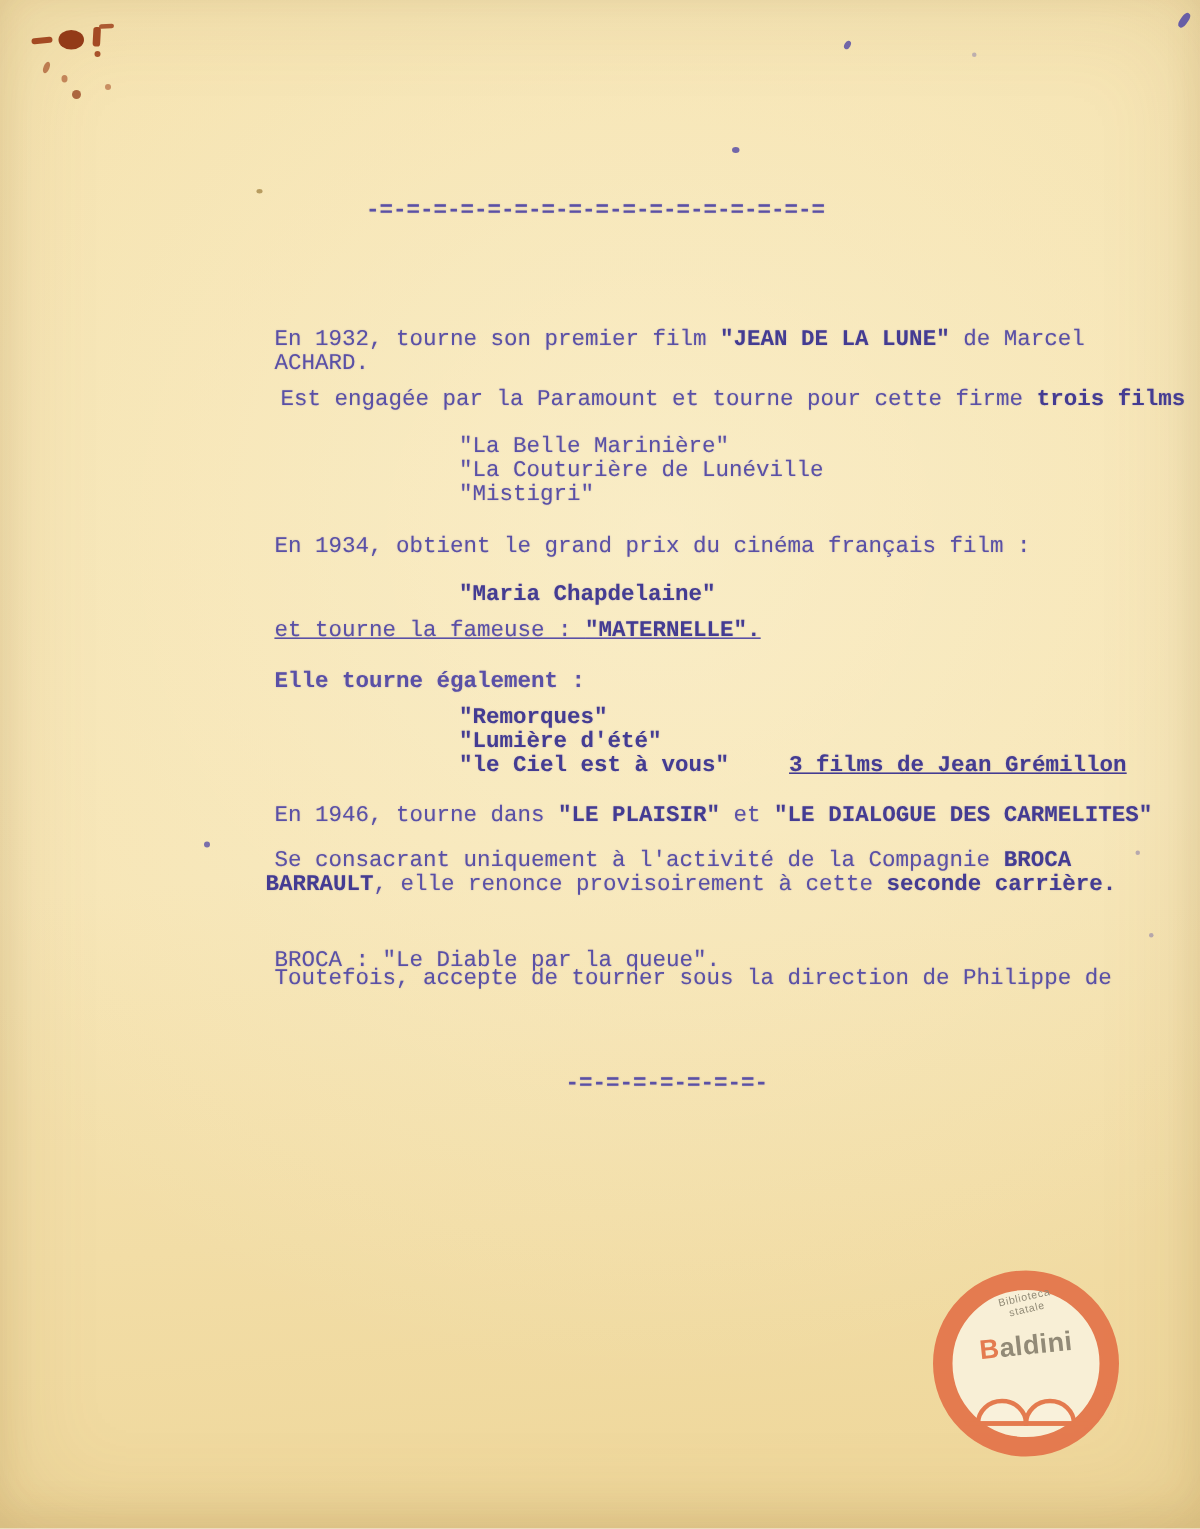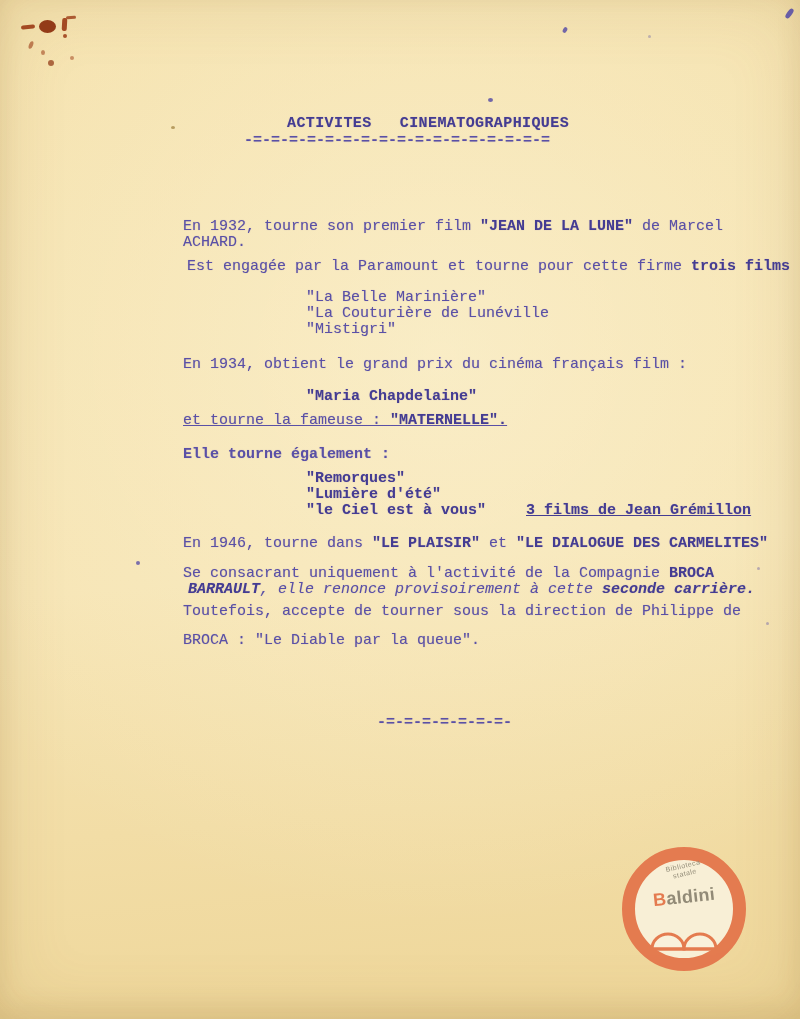--- a/index.html
+++ b/index.html
@@ -70,40 +70,39 @@
     <div class="mark" style="left: 648px; top: 35px; width: 3px; height: 3px; background: var(--ink); border-radius: 50%; opacity: 0.35; transform: rotate(0deg);"></div>
     <div class="mark" style="left: 787px; top: 8px; width: 5px; height: 11px; background: var(--ink); border-radius: 40%; opacity: 0.9; transform: rotate(35deg);"></div>
     <div class="mark" style="left: 488px; top: 98px; width: 5px; height: 4px; background: var(--ink); border-radius: 50%; opacity: 0.85; transform: rotate(0deg);"></div>
     <div class="mark" style="left: 136px; top: 561px; width: 4px; height: 4px; background: var(--ink); border-radius: 50%; opacity: 0.8; transform: rotate(0deg);"></div>
     <div class="mark" style="left: 171px; top: 126px; width: 4px; height: 3px; background: var(--mark-brown); border-radius: 50%; opacity: 0.8; transform: rotate(0deg);"></div>
     <div class="mark" style="left: 757px; top: 567px; width: 3px; height: 3px; background: var(--ink); border-radius: 50%; opacity: 0.4; transform: rotate(0deg);"></div>
     <div class="mark" style="left: 766px; top: 622px; width: 3px; height: 3px; background: var(--ink); border-radius: 50%; opacity: 0.4; transform: rotate(0deg);"></div>
   </div>
 
 <div class="textlayer">
-  <div class="title">ACTIVITES   CINEMATOGRAPHIQUES</div>
   <div class="underline">-=-=-=-=-=-=-=-=-=-=-=-=-=-=-=-=-=</div>
   <div id="doc-lines">
       <div class="tline" style="left: 183px; top: 219px;"><span>En 1932, tourne son premier film </span><span class="b">"JEAN DE LA LUNE"</span><span> de Marcel</span></div>
       <div class="tline" style="left: 183px; top: 235px;"><span>ACHARD.</span></div>
       <div class="tline" style="left: 187px; top: 259px;"><span>Est engagée par la Paramount et tourne pour cette firme </span><span class="b">trois films</span></div>
       <div class="tline" style="left: 306px; top: 290px;"><span>"La Belle Marinière"</span></div>
       <div class="tline" style="left: 306px; top: 306px;"><span>"La Couturière de Lunéville</span></div>
       <div class="tline" style="left: 306px; top: 322px;"><span>"Mistigri"</span></div>
       <div class="tline" style="left: 183px; top: 357px;"><span>En 1934, obtient le grand prix du cinéma français film :</span></div>
       <div class="tline" style="left: 306px; top: 389px;"><span class="b">"Maria Chapdelaine"</span></div>
       <div class="tline" style="left: 183px; top: 413px; text-decoration: underline;"><span>et tourne la fameuse : </span><span class="b">"MATERNELLE".</span></div>
       <div class="tline" style="left: 183px; top: 447px; font-weight: bold;"><span>Elle tourne également :</span></div>
       <div class="tline" style="left: 306px; top: 471px;"><span class="b">"Remorques"</span></div>
       <div class="tline" style="left: 306px; top: 487px;"><span class="b">"Lumière d'été"</span></div>
       <div class="tline" style="left: 306px; top: 503px;"><span class="b">"le Ciel est à vous"</span><span class="b" style="margin-left: 40px; text-decoration: underline;">3 films de Jean Grémillon</span></div>
       <div class="tline" style="left: 183px; top: 536px;"><span>En 1946, tourne dans </span><span class="b">"LE PLAISIR"</span><span> et </span><span class="b">"LE DIALOGUE DES CARMELITES"</span></div>
       <div class="tline" style="left: 183px; top: 566px;"><span>Se consacrant uniquement à l'activité de la Compagnie </span><span class="b">BROCA</span></div>
-      <div class="tline" style="left: 188px; top: 582px; font-style: italic;"><span class="b">BARRAULT</span><span>, elle renonce provisoirement à cette </span><span class="b">seconde carrière.</span></div>
-      <div class="tline" style="left: 183px; top: 604px;"><span>Toutefois, accepte de tourner sous la direction de Philippe de</span></div>
+      <div class="tline" style="left: 177px; top: 582px;"><span class="b">BARRAULT</span><span>, elle renonce provisoirement à cette </span><span class="b">seconde carrière.</span></div>
+      <div class="tline" style="left: 183px; top: 645px;"><span>Toutefois, accepte de tourner sous la direction de Philippe de</span></div>
       <div class="tline" style="left: 183px; top: 633px;"><span>BROCA : "Le Diable par la queue".</span></div>
     </div>
   <div class="divider">-=-=-=-=-=-=-=-</div>
 </div>
 
 <div class="stamp">
   <div class="stamp-ring"></div>
   <div class="stamp-small">
     <div>Biblioteca</div>
     <div>statale</div>

